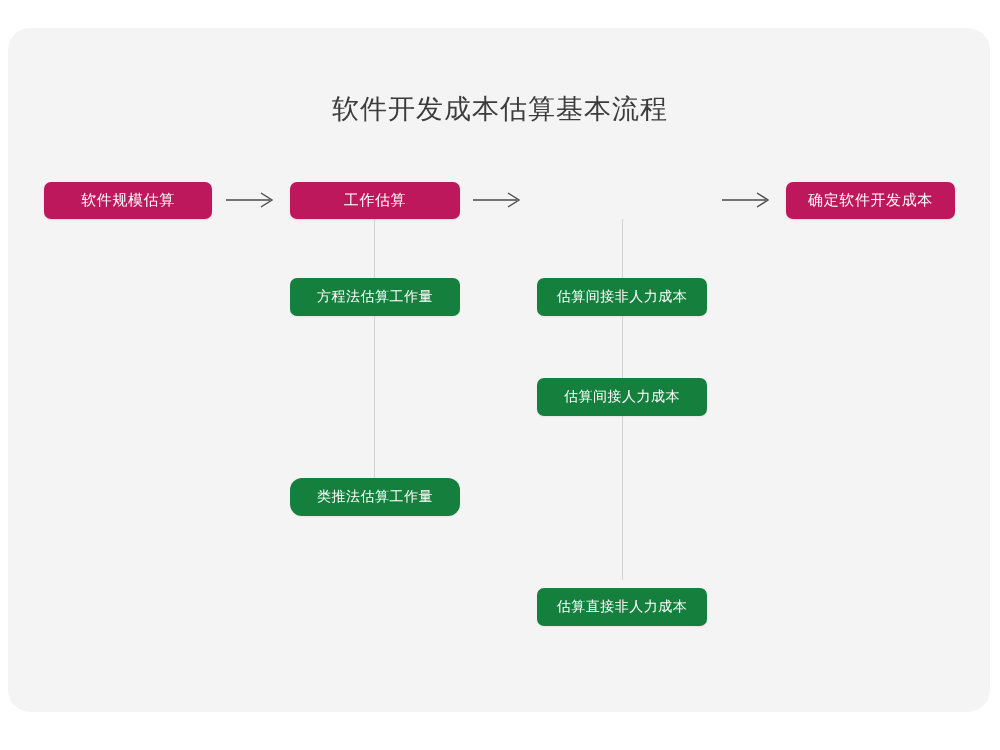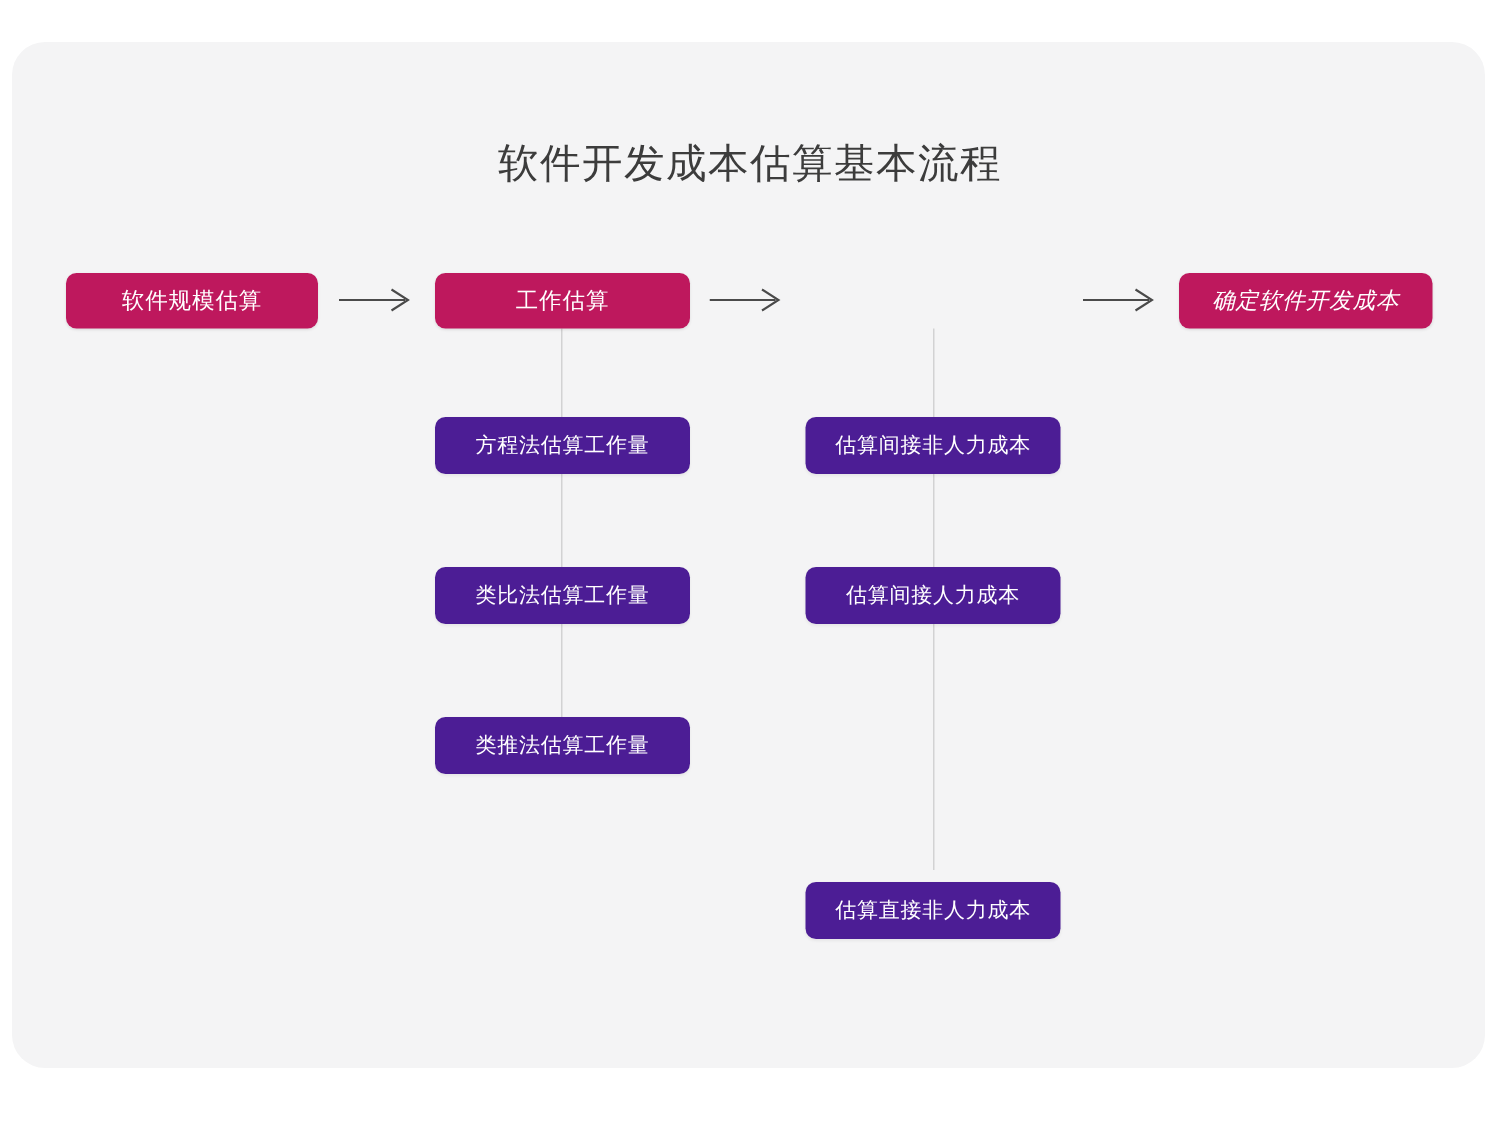--- a/index.html
+++ b/index.html
@@ -66,21 +66,21 @@
     white-space: nowrap;
   }
   .node.primary {
     background: #be185d;
     color: #ffffff;
     font-size: 15px;
     letter-spacing: 0.6px;
     box-shadow: 0 1px 2px rgba(0,0,0,0.10);
   }
   .node.sub {
-    background: #4c1d95;
+    background: #15803d;
     color: #ffffff;
     font-size: 14px;
     letter-spacing: 0.5px;
     box-shadow: 0 1px 2px rgba(0,0,0,0.06);
   }
 
   
   .arrow {
     position: absolute;
     height: 22px;
@@ -111,27 +111,26 @@
   <svg class="arrow" style="left:722px; top:189px; width:52px;" viewBox="0 0 52 22">
     <line x1="0" y1="11" x2="44" y2="11" stroke="#4a4a4a" stroke-width="1.4"></line>
     <polyline points="35,4 46,11 35,18" fill="none" stroke="#4a4a4a" stroke-width="1.4"></polyline>
   </svg>
 
   <div class="node primary" style="left:44px; top:182px; width:168px; height:37px;">软件规模估算</div>
 
   <div class="node primary" style="left:290px; top:182px; width:170px; height:37px;">工作估算</div>
 
 
-  <div class="node primary" style="left:786px; top:182px; width:169px; height:37px;font-style:italic;">确定软件开发成本</div>
+  <div class="node primary" style="left:786px; top:182px; width:169px; height:37px;">确定软件开发成本</div>
 
   <div class="node sub" style="left:290px; top:278px; width:170px; height:38px;">方程法估算工作量</div>
 
-  <div class="node sub" style="left:290px; top:378px; width:170px; height:38px;">类比法估算工作量</div>
 
-  <div class="node sub" style="left:290px; top:478px; width:170px; height:38px;">类推法估算工作量</div>
+  <div class="node sub" style="left:290px; top:478px; width:170px; height:38px;border-radius:12px;">类推法估算工作量</div>
 
   <div class="node sub" style="left:537px; top:278px; width:170px; height:38px;">估算间接非人力成本</div>
 
   <div class="node sub" style="left:537px; top:378px; width:170px; height:38px;">估算间接人力成本</div>
 
 
   <div class="node sub" style="left:537px; top:588px; width:170px; height:38px;">估算直接非人力成本</div>
 
 </div>
 

